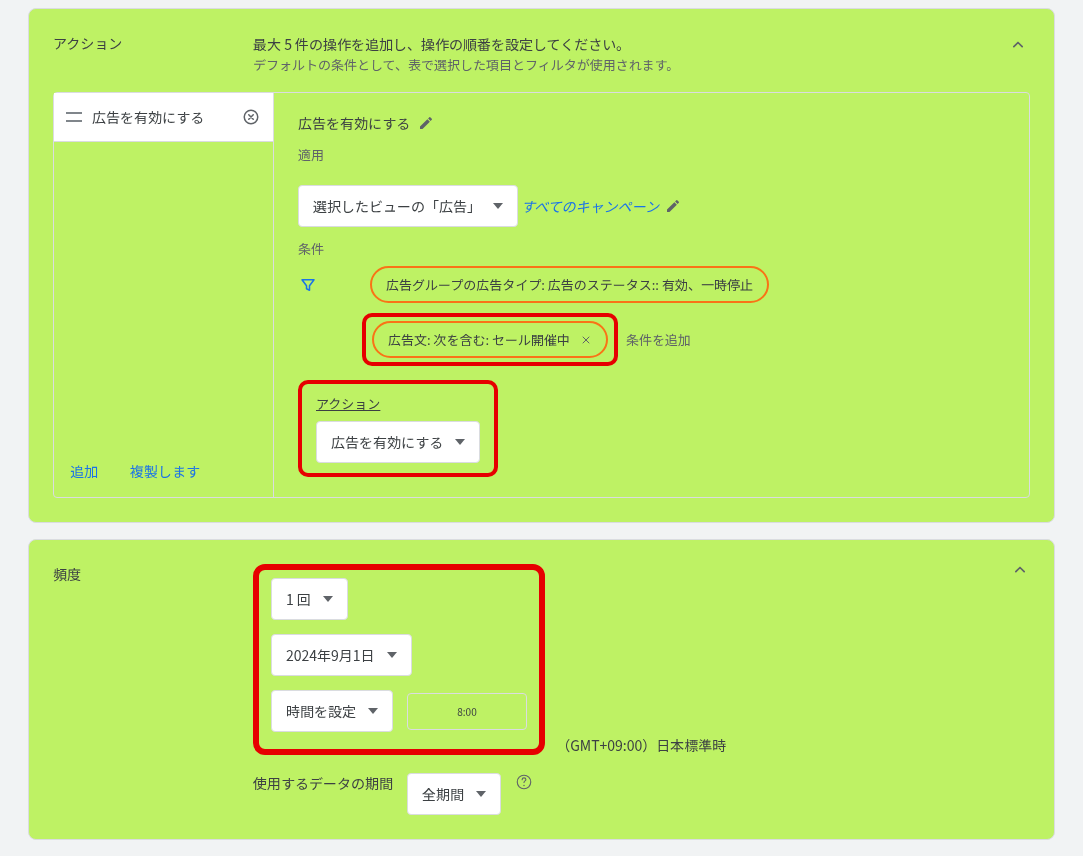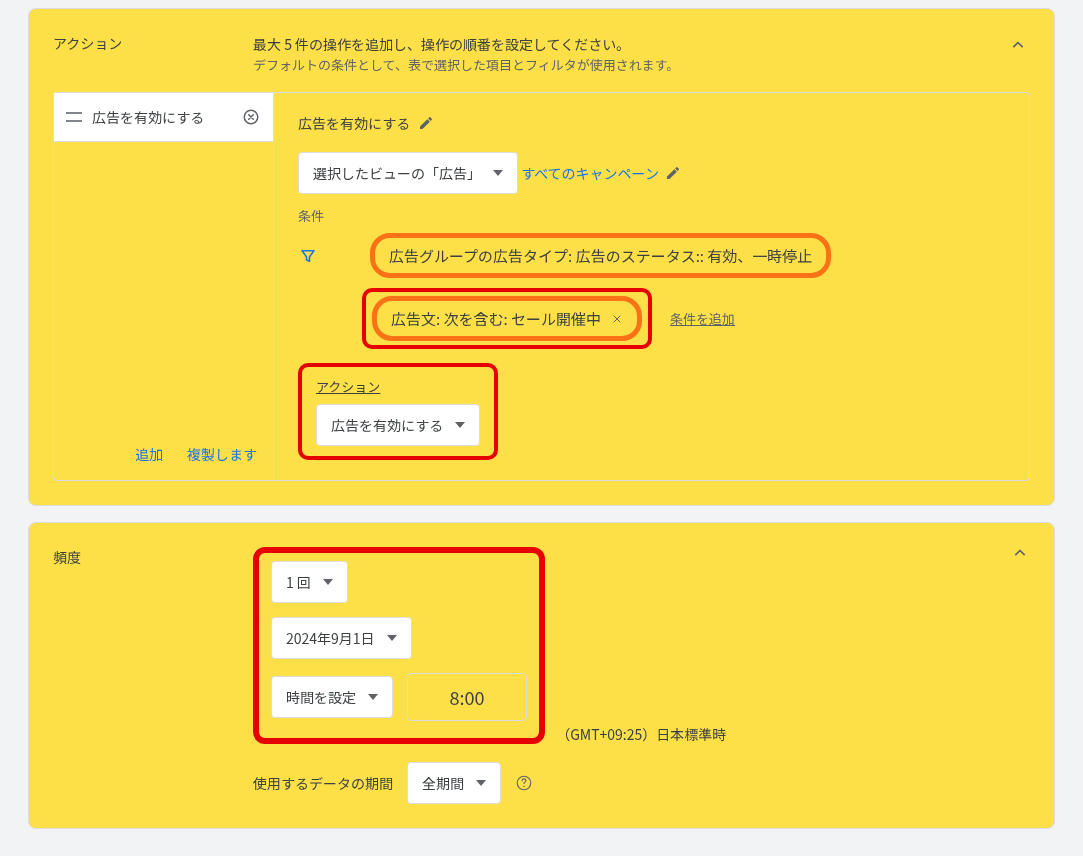--- a/index.html
+++ b/index.html
@@ -4,21 +4,21 @@
 <style>
 * { box-sizing: border-box; margin: 0; padding: 0; }
 body {
   font-family: "Hiragino Kaku Gothic ProN", "Noto Sans JP", Arial, sans-serif;
   background: #f1f3f4;
   font-size: 14px;
   color: #3c4043;
   padding: 0;
 }
 .card {
-  background: #fde047;
+  background: #bef264;
   border: 1px solid #dadce0;
   border-radius: 8px;
   margin: 8px 28px 16px 28px;
   padding: 24px 24px 24px 24px;
   position: relative;
 }
 .card-header {
   display: flex;
   align-items: flex-start;
   gap: 20px;
@@ -89,23 +89,22 @@
   height: 20px;
   display: flex;
   align-items: center;
   justify-content: center;
   cursor: pointer;
   color: #5f6368;
 }
 .sidebar-footer {
   margin-top: auto;
   display: flex;
-  gap: 24px;
+  gap: 32px;
   padding: 16px;
-  justify-content: flex-end;
 }
 .sidebar-footer a {
   color: #1a73e8;
   text-decoration: none;
   font-size: 14px;
   cursor: pointer;
 }
 .main {
   flex: 1;
   padding: 20px 24px;
@@ -147,40 +146,41 @@
   display: inline-flex;
 }
 .link {
   color: #1a73e8;
   font-size: 14px;
   margin-top: 24px;
   display: inline-flex;
   align-items: center;
   gap: 6px;
   cursor: pointer;
+  font-style: italic;
 }
 .filter-row {
   display: flex;
   align-items: center;
   gap: 16px;
   margin-top: 8px;
 }
 .filter-icon {
   color: #1a73e8;
   display: inline-flex;
   align-items: center;
   justify-content: center;
   width: 20px;
   height: 20px;
 }
 .chip {
-  border: 5px solid #f97316;
+  border: 2px solid #f97316;
   border-radius: 20px;
   padding: 7px 14px;
-  font-size: 15px;
+  font-size: 13px;
   color: #3c4043;
   display: inline-flex;
   align-items: center;
   gap: 10px;
 }
 .chip .x {
   cursor: pointer;
   color: #5f6368;
   display: inline-flex;
 }
@@ -192,22 +192,20 @@
 }
 .highlight-red-thick {
   border: 6px solid #e60000;
   border-radius: 12px;
   padding: 8px 12px;
   display: inline-block;
 }
 .cond-add {
   font-size: 13px;
   color: #5f6368;
-  margin-left: 10px;
-  text-decoration: underline;
 }
 .cond-row2 {
   margin-top: 10px;
   display: flex;
   align-items: center;
   gap: 8px;
 }
 .action-block {
   margin-top: 14px;
 }
@@ -235,35 +233,35 @@
   display: flex;
   align-items: center;
   gap: 14px;
 }
 .timebox {
   border: 1px solid #dadce0;
   border-radius: 4px;
   padding: 10px 14px;
   width: 120px;
   text-align: center;
-  font-size: 18px;
+  font-size: 10px;
   color: #3c4043;
 }
 .tz {
   font-size: 14px;
   color: #3c4043;
 }
 .help-icon {
   color: #5f6368;
   cursor: pointer;
   display: inline-flex;
 }
 .data-period-row {
   display: flex;
-  align-items: center;
+  align-items: flex-start;
   gap: 14px;
   margin-top: 18px;
 }
 .collapse-icon2 {
   position: absolute;
   top: 20px;
   right: 24px;
   cursor: pointer;
 }
 </style>
@@ -310,20 +308,21 @@
     <div class="main">
       <div class="row">
         <span class="row-title">広告を有効にする</span>
         <span class="pencil">
           <svg width="16" height="16" viewBox="0 0 24 24">
               <path d="M3 17.25V21h3.75L17.81 9.94l-3.75-3.75L3 17.25zM20.71 7.04a1 1 0 000-1.41l-2.34-2.34a1 1 0 00-1.41 0l-1.83 1.83 3.75 3.75 1.83-1.83z" fill="#5f6368"></path>
             </svg>
         </span>
       </div>
 
+      <div class="label">適用</div>
       <div class="dropdown">
         <span>選択したビューの「広告」</span>
         <span class="caret">
           <svg width="10" height="6" viewBox="0 0 10 6">
               <path d="M0 0l5 6 5-6" fill="#5f6368"></path>
             </svg>
         </span>
       </div>
 
       <div class="link">
@@ -415,21 +414,21 @@
                 <svg width="10" height="6" viewBox="0 0 10 6">
                   <path d="M0 0l5 6 5-6" fill="#5f6368"></path>
                 </svg>
               </span>
           </div>
           <div class="timebox">
             <span>8:00</span>
           </div>
         </div>
       </span>
-      <span class="tz" style="margin-left:8px;vertical-align:bottom;">（GMT+09:25）日本標準時</span>
+      <span class="tz" style="margin-left:8px;vertical-align:bottom;">（GMT+09:00）日本標準時</span>
 
       <div class="data-period-row">
         <span>使用するデータの期間</span>
         <div class="dropdown" style="min-width:70px;justify-content:space-between;">
           <span>全期間</span>
           <span class="caret">
               <svg width="10" height="6" viewBox="0 0 10 6">
                 <path d="M0 0l5 6 5-6" fill="#5f6368"></path>
               </svg>
             </span>

